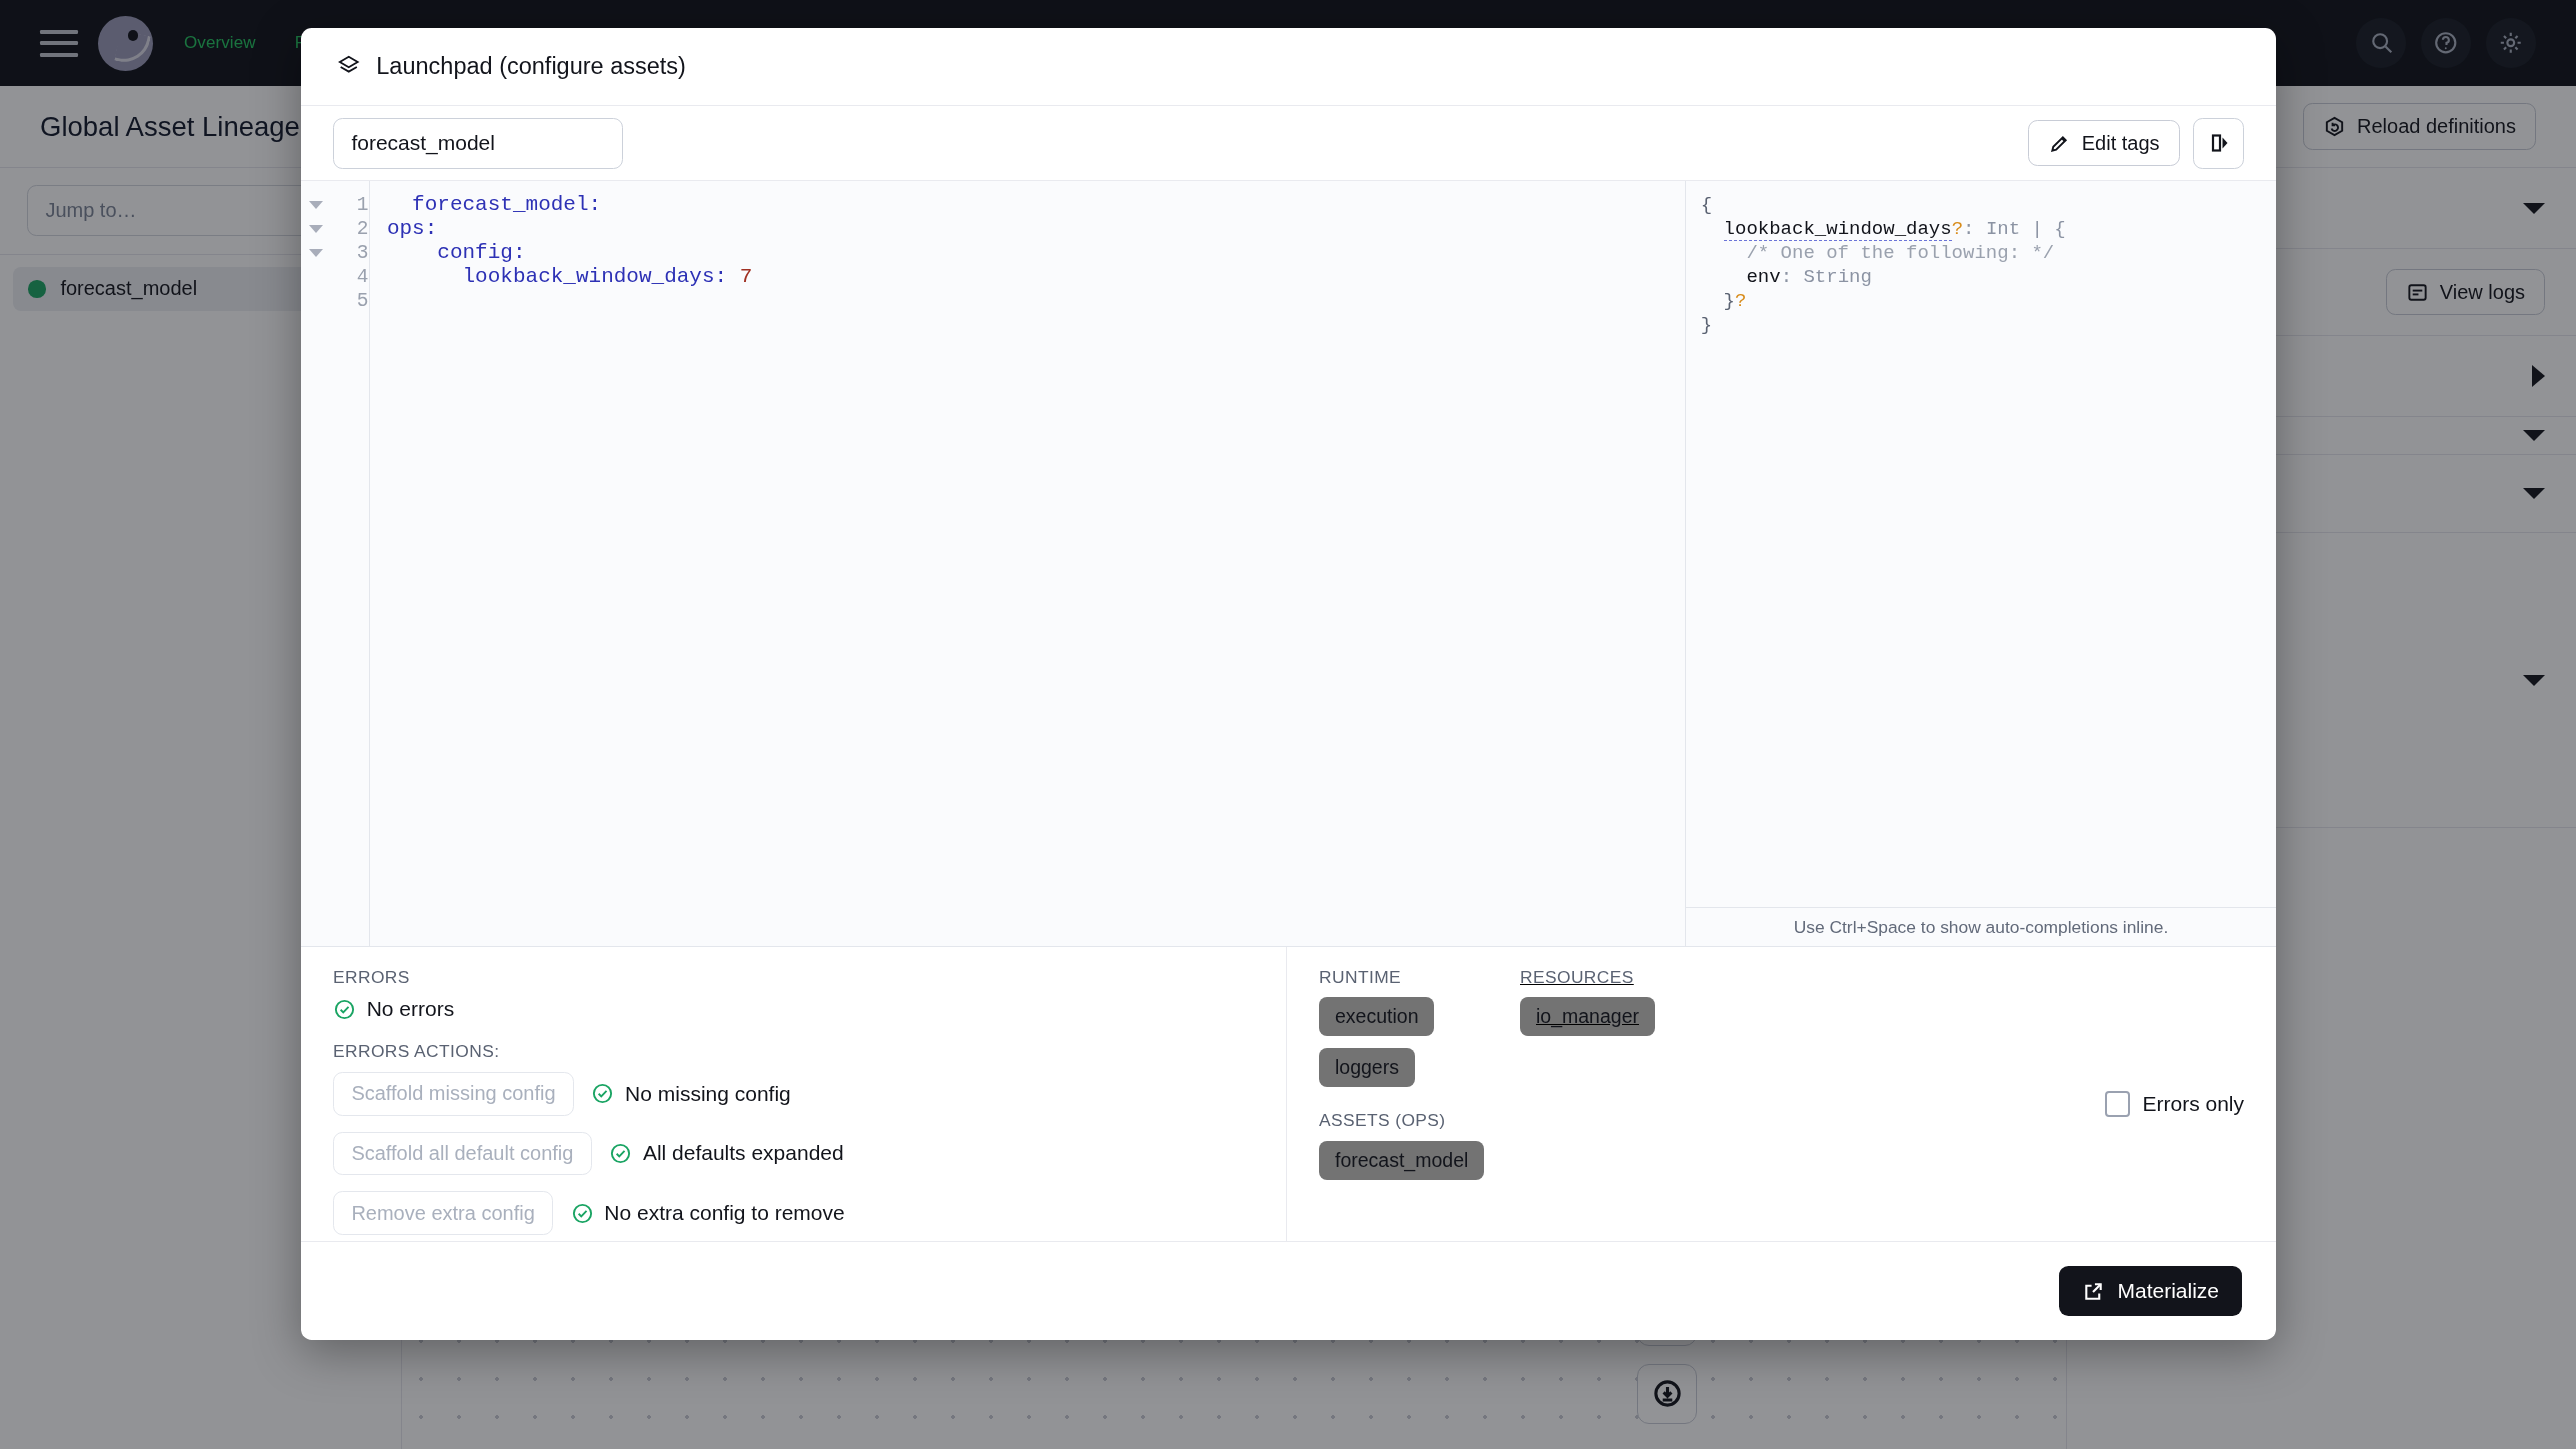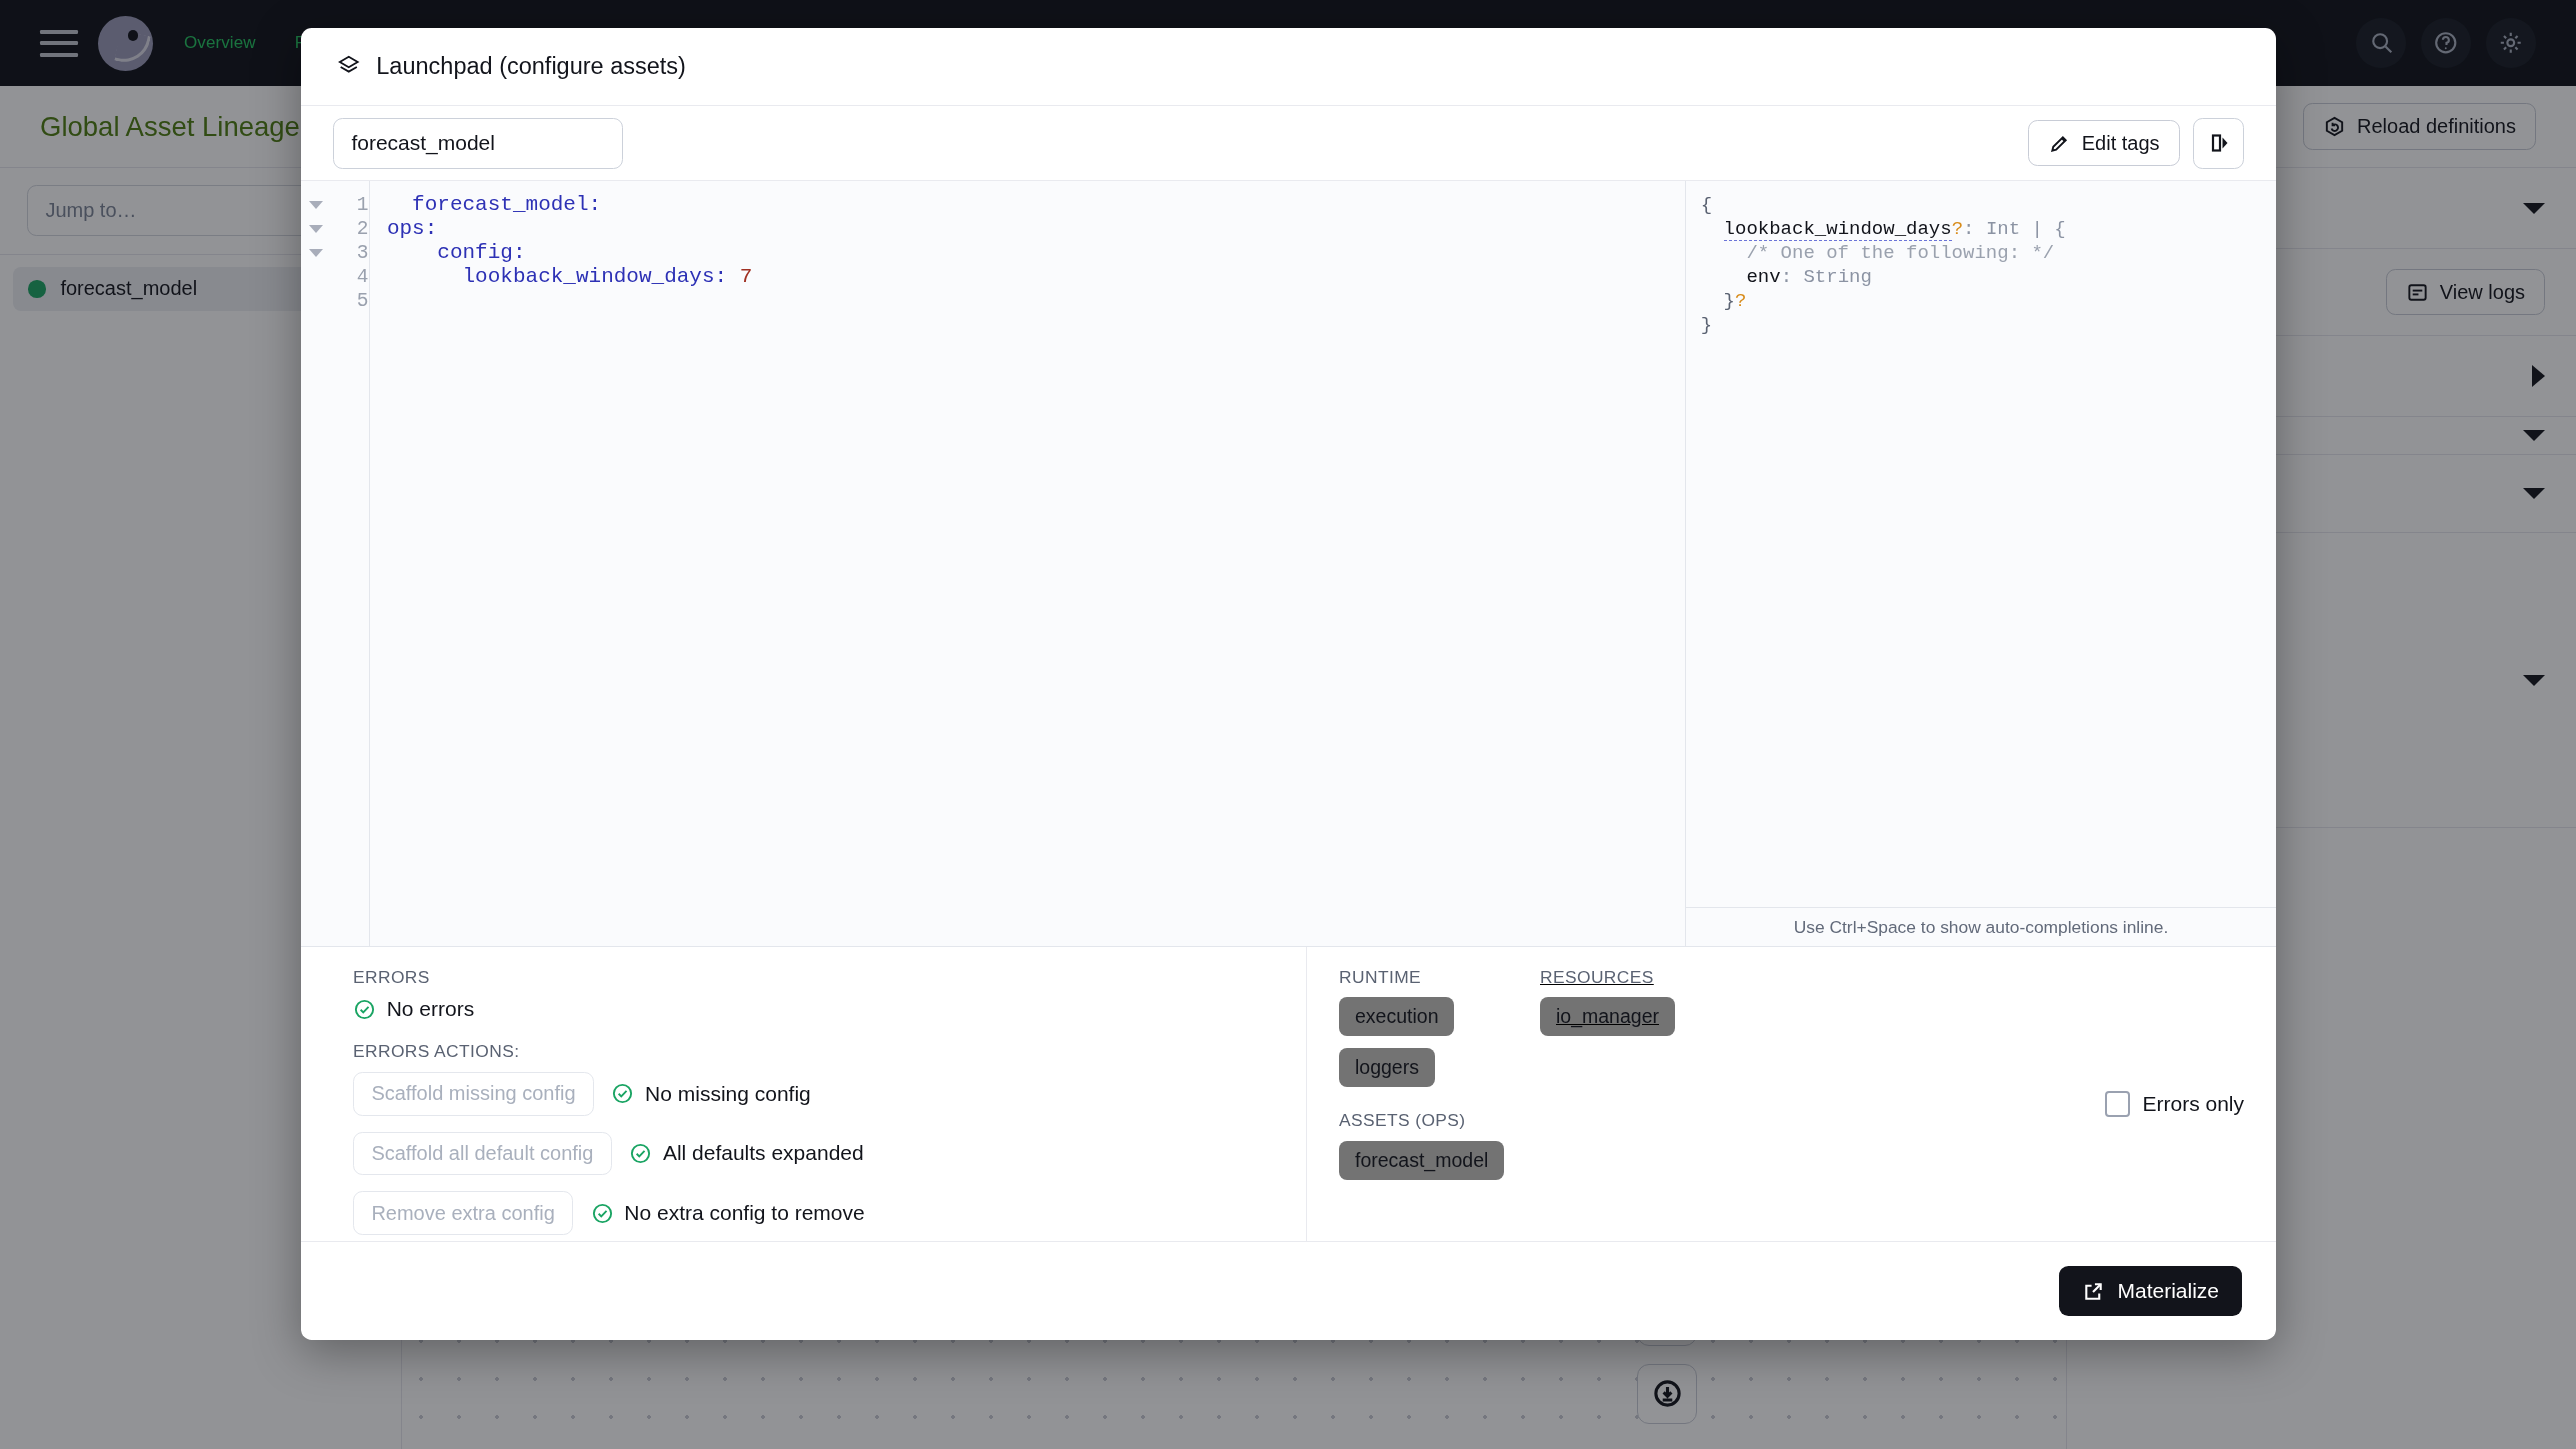--- a/index.html
+++ b/index.html
@@ -35,21 +35,21 @@
   .nav-icon-btn {
     width: 50px; height: 50px; border-radius: 50%; background: #171b24;
     display: flex; align-items: center; justify-content: center;
   }
   .nav-icon-btn svg { width: 25.5px; height: 25.5px; stroke: #aab1c0; fill: none; stroke-width: 2; }
 
   .page-header {
     position: absolute; top: 86px; left: 0; right: 0; height: 82px;
     display: flex; align-items: center; padding: 0 40px; border-bottom: 1.3px solid #e6e6ec;
   }
-  .page-title { font-size: 27.5px; color: #4d7c0f; }
+  .page-title { font-size: 27.5px; color: #0f172a; }
   .btn-outline {
     border: 1.3px solid #c8ccd6; border-radius: 9.4px; background: transparent;
     display: inline-flex; align-items: center; gap: 10.7px;
     padding: 10.7px 19px; font-size: 20px; color: #12141b;
   }
   .btn-outline svg { width: 23px; height: 23px; stroke: #12141b; fill: none; stroke-width: 2; }
   .hdr-right { margin-left: auto; display: flex; align-items: center; }
 
   .left-panel {
     position: absolute; top: 168px; left: 0; width: 402px; bottom: 0;
@@ -155,21 +155,21 @@
   .s-opt { color: #d88c1b; }
   .s-type { color: #8b93a3; }
   .s-comment { color: #9aa1ae; }
   .s-env { color: #12141b; }
   .hint-bar {
     height: 39px; display: flex; align-items: center; justify-content: center;
     font-size: 17.4px; color: #626a7a; border-top: 1.3px solid #e3e6ec; flex: none;
   }
 
   
-  .bottom-panel { height: 295px; display: flex; border-top: 1.3px solid #e3e6ec; flex: none; padding-left: 20px; }
+  .bottom-panel { height: 295px; display: flex; border-top: 1.3px solid #e3e6ec; flex: none; }
   .bp-left { width: 986px; padding: 20px 32px 0; border-right: 1.3px solid #e9eaef; flex: none; }
   .bp-right { flex: 1; padding: 20px 32px 0; display: flex; min-width: 0; }
   .bp-label { font-size: 17.4px; color: #5a6272; letter-spacing: 0.4px; margin-bottom: 9.4px; }
   .ok-row { display: flex; align-items: center; gap: 10.7px; font-size: 21px; color: #12141b; }
   .check { width: 23px; height: 23px; flex: none; }
   .action-row { display: flex; align-items: center; gap: 17.4px; margin-bottom: 16px; }
   .btn-disabled {
     border: 1.3px solid #e4e7ed; border-radius: 9.4px; padding: 9.4px 17.4px;
     font-size: 20px; color: #a9b0bd; background: #fff; white-space: nowrap;
   }

